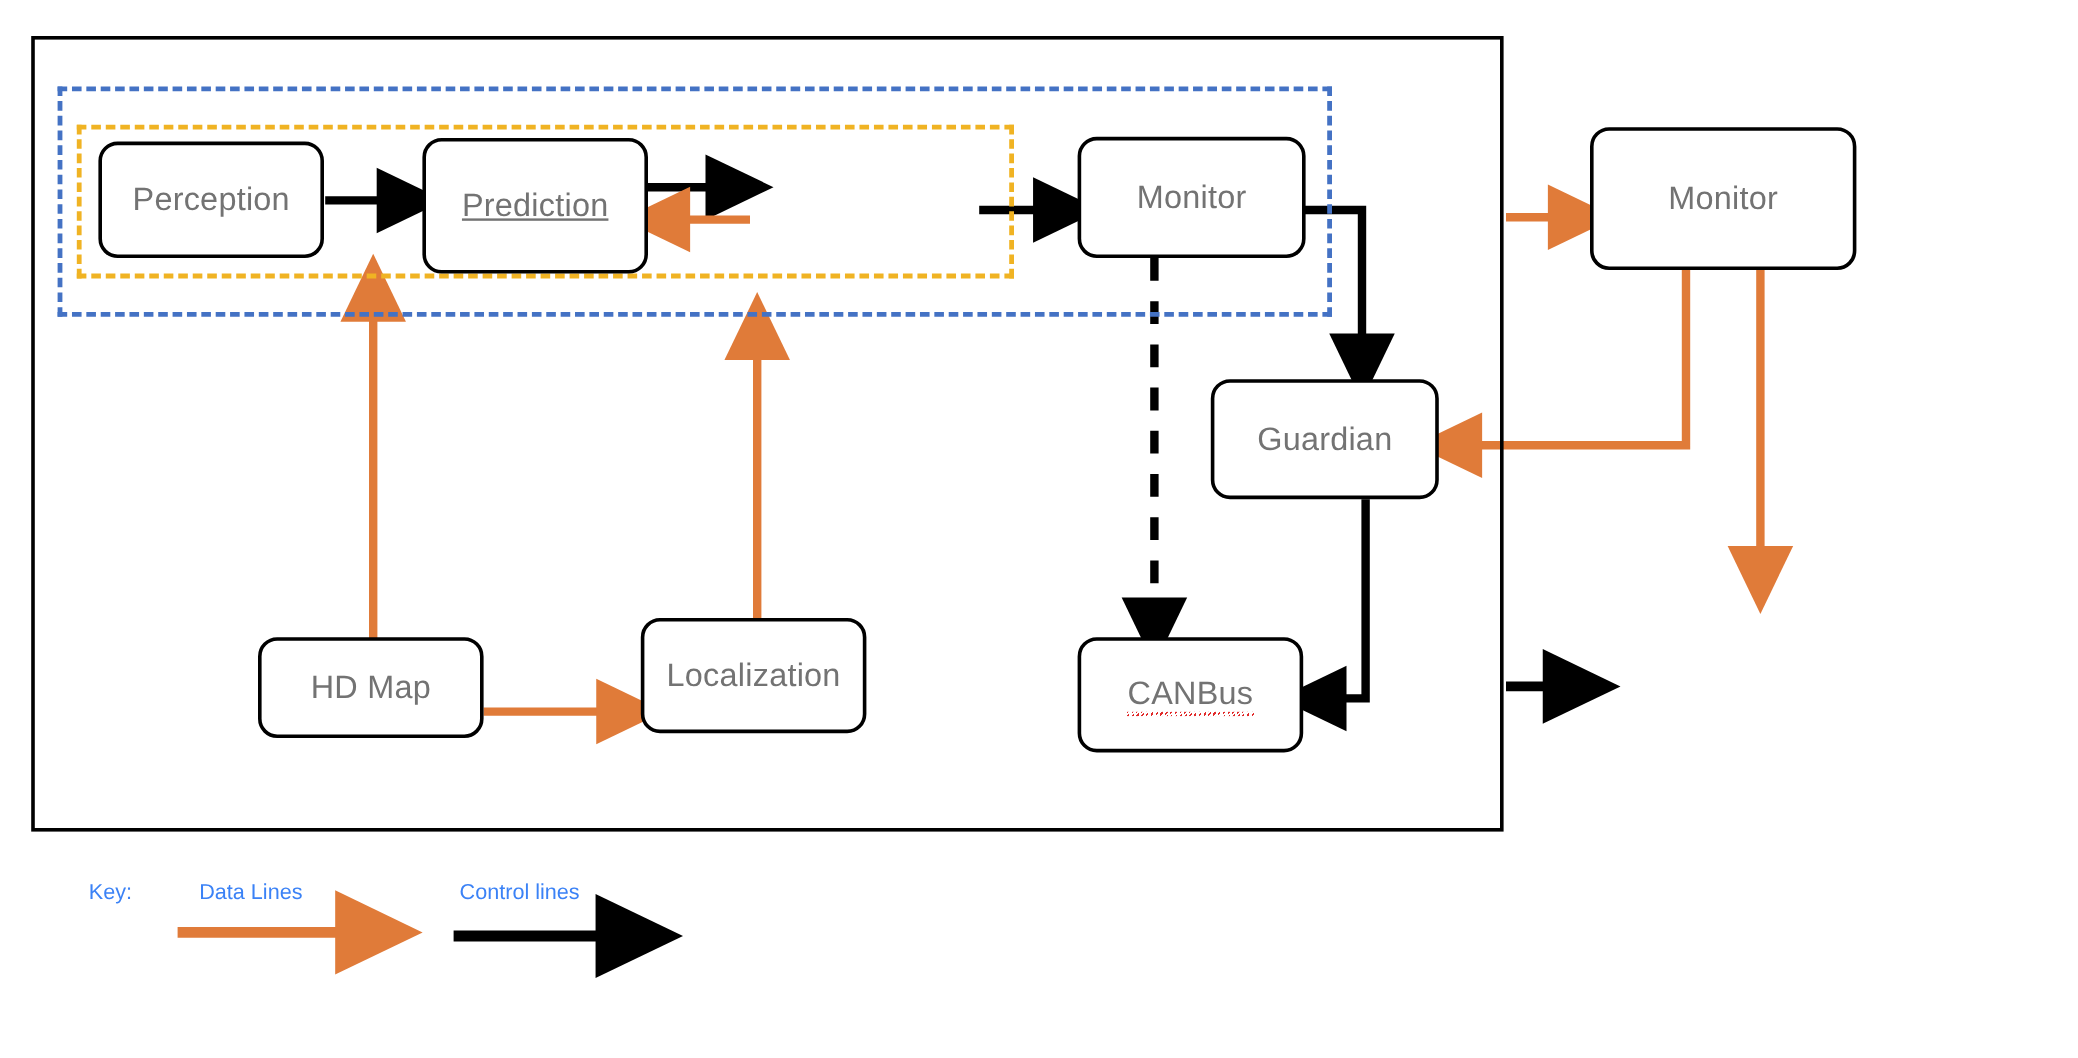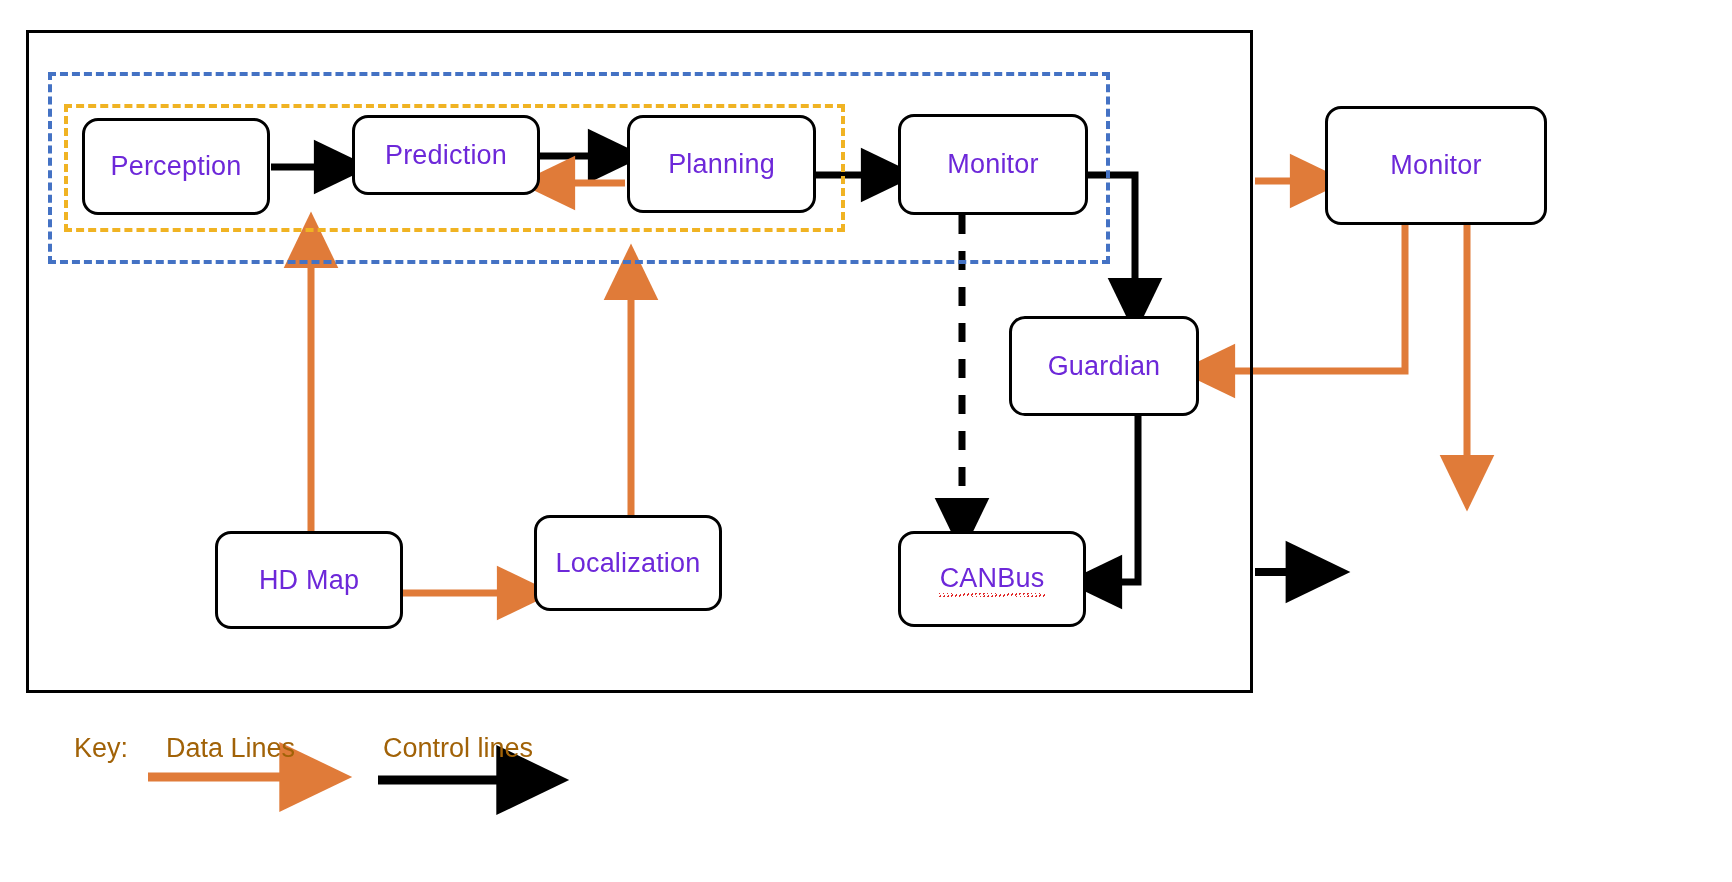--- a/index.html
+++ b/index.html
@@ -27,21 +27,21 @@
   .node {
     position: absolute;
     box-sizing: border-box;
     background: #ffffff;
     border: 3.5px solid #000000;
     border-radius: 16px;
     display: flex;
     align-items: center;
     justify-content: center;
     font-size: 27px;
-    color: #6d28d9;
+    color: #737373;
     letter-spacing: 0.2px;
     z-index: 5;
   }
   .node-label {
     line-height: 1;
     white-space: nowrap;
   }
   .misspelled {
     position: relative;
     padding-bottom: 2px;
@@ -57,22 +57,22 @@
       repeating-linear-gradient(135deg,
         #e02020 0px, #e02020 1.4px,
         rgba(255,255,255,0) 1.4px, rgba(255,255,255,0) 2.6px);
     -webkit-mask-image: repeating-linear-gradient(90deg, #000 0 2px, transparent 2px 4px);
     mask-image: repeating-linear-gradient(90deg, #000 0 2px, transparent 2px 4px);
     opacity: 0.95;
   }
   .key-row {
     position: absolute;
     z-index: 6;
-    font-size: 27px;
-    color: #a16207;
+    font-size: 18px;
+    color: #3b82f6;
     white-space: nowrap;
   }
   .outer-frame {
     position: absolute;
     box-sizing: border-box;
     border: 3px solid #000000;
     background: transparent;
     z-index: 1;
   }
   .dashed-box {
@@ -139,46 +139,43 @@
 
     <line x1="148" y1="777" x2="318" y2="777" stroke="#e07b39" stroke-width="9" marker-end="url(#ah-orange)"></line>
 
     <line x1="378" y1="780" x2="535" y2="780" stroke="#000000" stroke-width="9" marker-end="url(#ah-black)"></line>
   </svg>
 
   <div class="node" style="left:82px; top:118px; width:188px; height:97px;">
     <span class="node-label">Perception</span>
   </div>
 
-  <div class="node" style="left:352px; top:115px; width:188px; height:80px;">
+  <div class="node" style="left:352px; top:115px; width:188px; height:113px;text-decoration:underline;">
     <span class="node-label">Prediction</span>
   </div>
 
-  <div class="node" style="left:627px; top:115px; width:189px; height:98px;">
-    <span class="node-label">Planning</span>
-  </div>
 
   <div class="node" style="left:898px; top:114px; width:190px; height:101px;">
     <span class="node-label">Monitor</span>
   </div>
 
   <div class="node" style="left:1325px; top:106px; width:222px; height:119px;">
     <span class="node-label">Monitor</span>
   </div>
 
   <div class="node" style="left:1009px; top:316px; width:190px; height:100px;justify-content:center;">
     <span class="node-label">Guardian</span>
   </div>
 
 
   <div class="node" style="left:898px; top:531px; width:188px; height:96px;">
     <span class="node-label misspelled">CANBus</span>
   </div>
 
-  <div class="node" style="left:215px; top:531px; width:188px; height:98px;">
+  <div class="node" style="left:215px; top:531px; width:188px; height:84px;">
     <span class="node-label">HD Map</span>
   </div>
 
   <div class="node" style="left:534px; top:515px; width:188px; height:96px;">
     <span class="node-label">Localization</span>
   </div>
 
   <div class="key-row" style="left:74px; top:733px;">Key:</div>
 
   <div class="key-row" style="left:166px; top:733px;">Data Lines</div>

